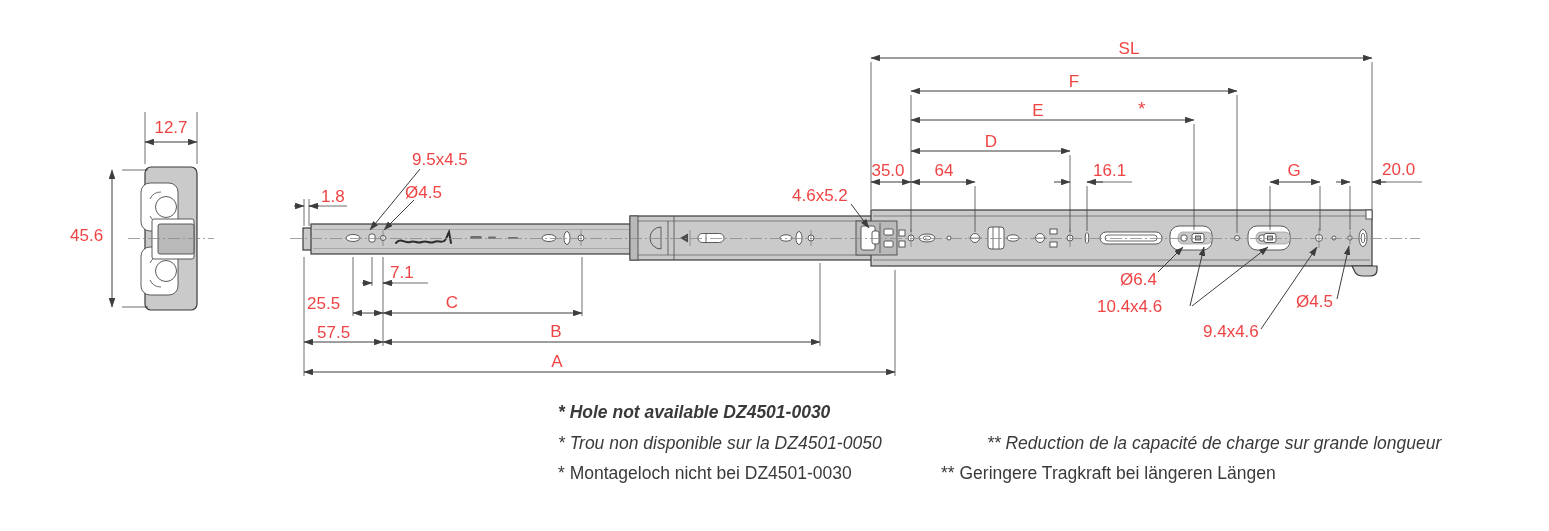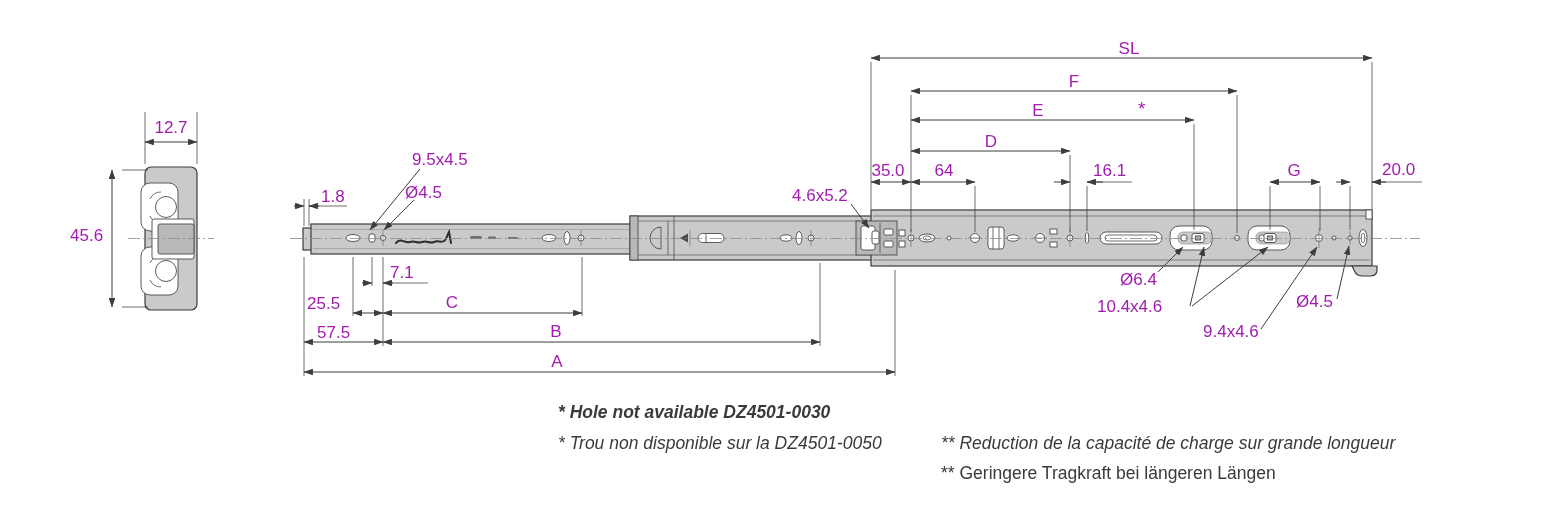--- a/index.html
+++ b/index.html
@@ -2,21 +2,21 @@
 <html><head>
 <meta charset="utf-8">
 <style>
   html,body{margin:0;padding:0;background:#fff;}
   .stage{
     position:relative;width:1549px;height:531px;background:#ffffff;
     font-family:"Liberation Sans",sans-serif;color:#2e2e2e;overflow:hidden;
   }
   .stage svg{position:absolute;left:0;top:0;}
   .lbl{
-    position:absolute;font-size:17px;line-height:17px;color:#a21caf;white-space:nowrap;
+    position:absolute;font-size:17px;line-height:17px;color:#ef4444;white-space:nowrap;
   }
   .ctr{transform:translateX(-50%);}
   .star{font-size:19px;}
   .fn{position:absolute;font-size:17.5px;line-height:19px;color:#3a3a3a;white-space:nowrap;}
   .fn.it{font-style:italic;}
   
   .body{fill:#cacaca;stroke:#3b3b3b;stroke-width:1.2;}
   .bodyfill{fill:#cacaca;stroke:#8a8a8a;stroke-width:0.6;}
   .darkish{fill:#b9b9b9;stroke:#4a4a4a;stroke-width:0.9;}
   .cut{fill:#ffffff;stroke:#4a4a4a;stroke-width:0.9;}
@@ -260,16 +260,17 @@
 <div class="lbl" style="left:1093px;top:162px;">16.1</div>
 <div class="lbl ctr" style="left:1294px;top:162px;">G</div>
 <div class="lbl" style="left:1382px;top:161px;">20.0</div>
 <div class="lbl" style="left:1120px;top:271px;">Ø6.4</div>
 <div class="lbl" style="left:1097px;top:298px;">10.4x4.6</div>
 <div class="lbl" style="left:1203px;top:323px;">9.4x4.6</div>
 <div class="lbl" style="left:1296px;top:293px;">Ø4.5</div>
 
 <div class="fn it" style="left:558px;top:403px;font-weight:bold;">* Hole not available DZ4501-0030</div>
 <div class="fn it" style="left:558px;top:434px;">* Trou non disponible sur la DZ4501-0050</div>
-<div class="fn it" style="left:941px;top:434px;">** Reduction de la capacité de charge sur grande longueur</div>
+<div class="fn" style="left:558px;top:464px;">* Montageloch nicht bei DZ4501-0030</div>
+<div class="fn it" style="left:987px;top:434px;">** Reduction de la capacité de charge sur grande longueur</div>
 <div class="fn" style="left:941px;top:464px;">** Geringere Tragkraft bei längeren Längen</div>
 
 </div>
 
 </body></html>

